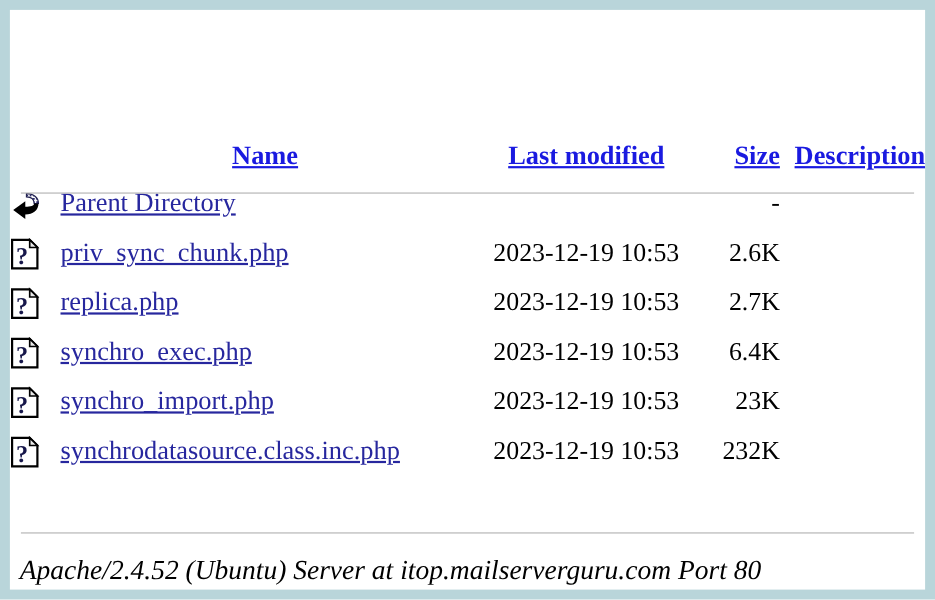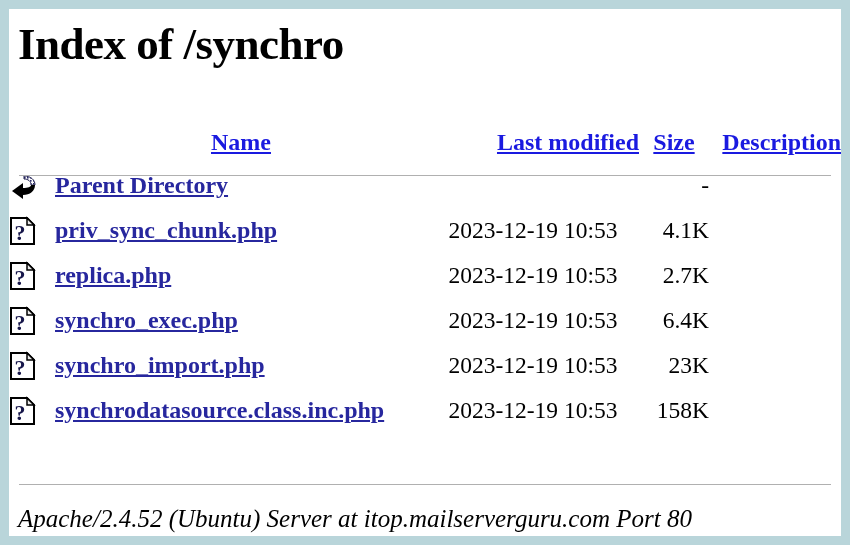--- a/index.html
+++ b/index.html
@@ -64,22 +64,22 @@
   .col-date   { width: 212px; }
   .col-size   { width: 70px; }
   .col-desc   { width: 132px; }
 
   thead th {
     height: 42px;
     font-size: 24px;
     text-align: left;
   }
   thead th.h-name { text-align: center; padding-right: 6px; }
-  thead th.h-date { text-align: right; }
-  thead th.h-size { text-align: center; padding-right: 4px; }
+  thead th.h-date { text-align: center; }
+  thead th.h-size { text-align: right; padding-right: 4px; }
   thead th.h-desc { text-align: right; padding-left: 10px; }
 
   .hdr-link {
     color: #1a1ae0;
     font-weight: bold;
     text-decoration: underline;
     cursor: pointer;
   }
 
   tbody tr { height: 45px; }
@@ -88,21 +88,20 @@
   td.c-name { text-align: left; }
   td.c-date { text-align: center; padding-left: 2px; font-size: 23.5px; }
   td.c-size { text-align: right; padding-right: 2px; font-size: 23.5px; }
   td.c-desc { text-align: left; }
 
   .file-link {
     color: #27279e;
     text-decoration: underline;
     font-size: 24px;
     cursor: pointer;
-    font-weight: bold;
   }
 
   
   .rule {
     position: absolute;
     left: 10px;
     width: 812px;
     height: 1px;
     background: #b0b0b0;
   }
@@ -130,21 +129,20 @@
     vertical-align: middle;
     line-height: 0;
   }
   .icon-wrap svg { display: block; }
 </style>
 </head>
 <body>
 
 <div id="page">
 
-  <h1 id="page-title">Index of /synchro</h1>
 
   <table id="listing">
     <colgroup>
       <col class="col-icon">
       <col class="col-name">
       <col class="col-date">
       <col class="col-size">
       <col class="col-desc">
     </colgroup>
     <thead>
@@ -196,21 +194,21 @@
               <path d="M2 2 H18 L25 9 V28 H2 Z" fill="#ffffff" stroke="#000000" stroke-width="2"></path>
               <path d="M18 2 V9 H25 Z" fill="#e8e8e8" stroke="#000000" stroke-width="1.5"></path>
               <text x="11" y="24" font-family="Liberation Serif, serif" font-size="22" font-weight="bold" fill="#16164a" text-anchor="middle">?</text>
             </svg>
           </span>
         </td>
         <td class="c-name">
           <span class="file-link">priv_sync_chunk.php</span>
         </td>
         <td class="c-date">2023-12-19 10:53</td>
-        <td class="c-size">4.1K</td>
+        <td class="c-size">2.6K</td>
         <td class="c-desc"></td>
       </tr>
 
       <tr>
         <td class="c-icon">
           <span class="icon-wrap">
             <svg width="28" height="30" viewBox="0 0 28 30">
               <path d="M2 2 H18 L25 9 V28 H2 Z" fill="#ffffff" stroke="#000000" stroke-width="2"></path>
               <path d="M18 2 V9 H25 Z" fill="#e8e8e8" stroke="#000000" stroke-width="1.5"></path>
               <text x="11" y="24" font-family="Liberation Serif, serif" font-size="22" font-weight="bold" fill="#16164a" text-anchor="middle">?</text>
@@ -268,21 +266,21 @@
               <path d="M2 2 H18 L25 9 V28 H2 Z" fill="#ffffff" stroke="#000000" stroke-width="2"></path>
               <path d="M18 2 V9 H25 Z" fill="#e8e8e8" stroke="#000000" stroke-width="1.5"></path>
               <text x="11" y="24" font-family="Liberation Serif, serif" font-size="22" font-weight="bold" fill="#16164a" text-anchor="middle">?</text>
             </svg>
           </span>
         </td>
         <td class="c-name">
           <span class="file-link">synchrodatasource.class.inc.php</span>
         </td>
         <td class="c-date">2023-12-19 10:53</td>
-        <td class="c-size">158K</td>
+        <td class="c-size">232K</td>
         <td class="c-desc"></td>
       </tr>
 
     </tbody>
   </table>
 
   <div class="rule" id="rule-top"></div>
   <div class="rule" id="rule-bottom"></div>
 
   <div id="footer">Apache/2.4.52 (Ubuntu) Server at itop.mailserverguru.com Port 80</div>

